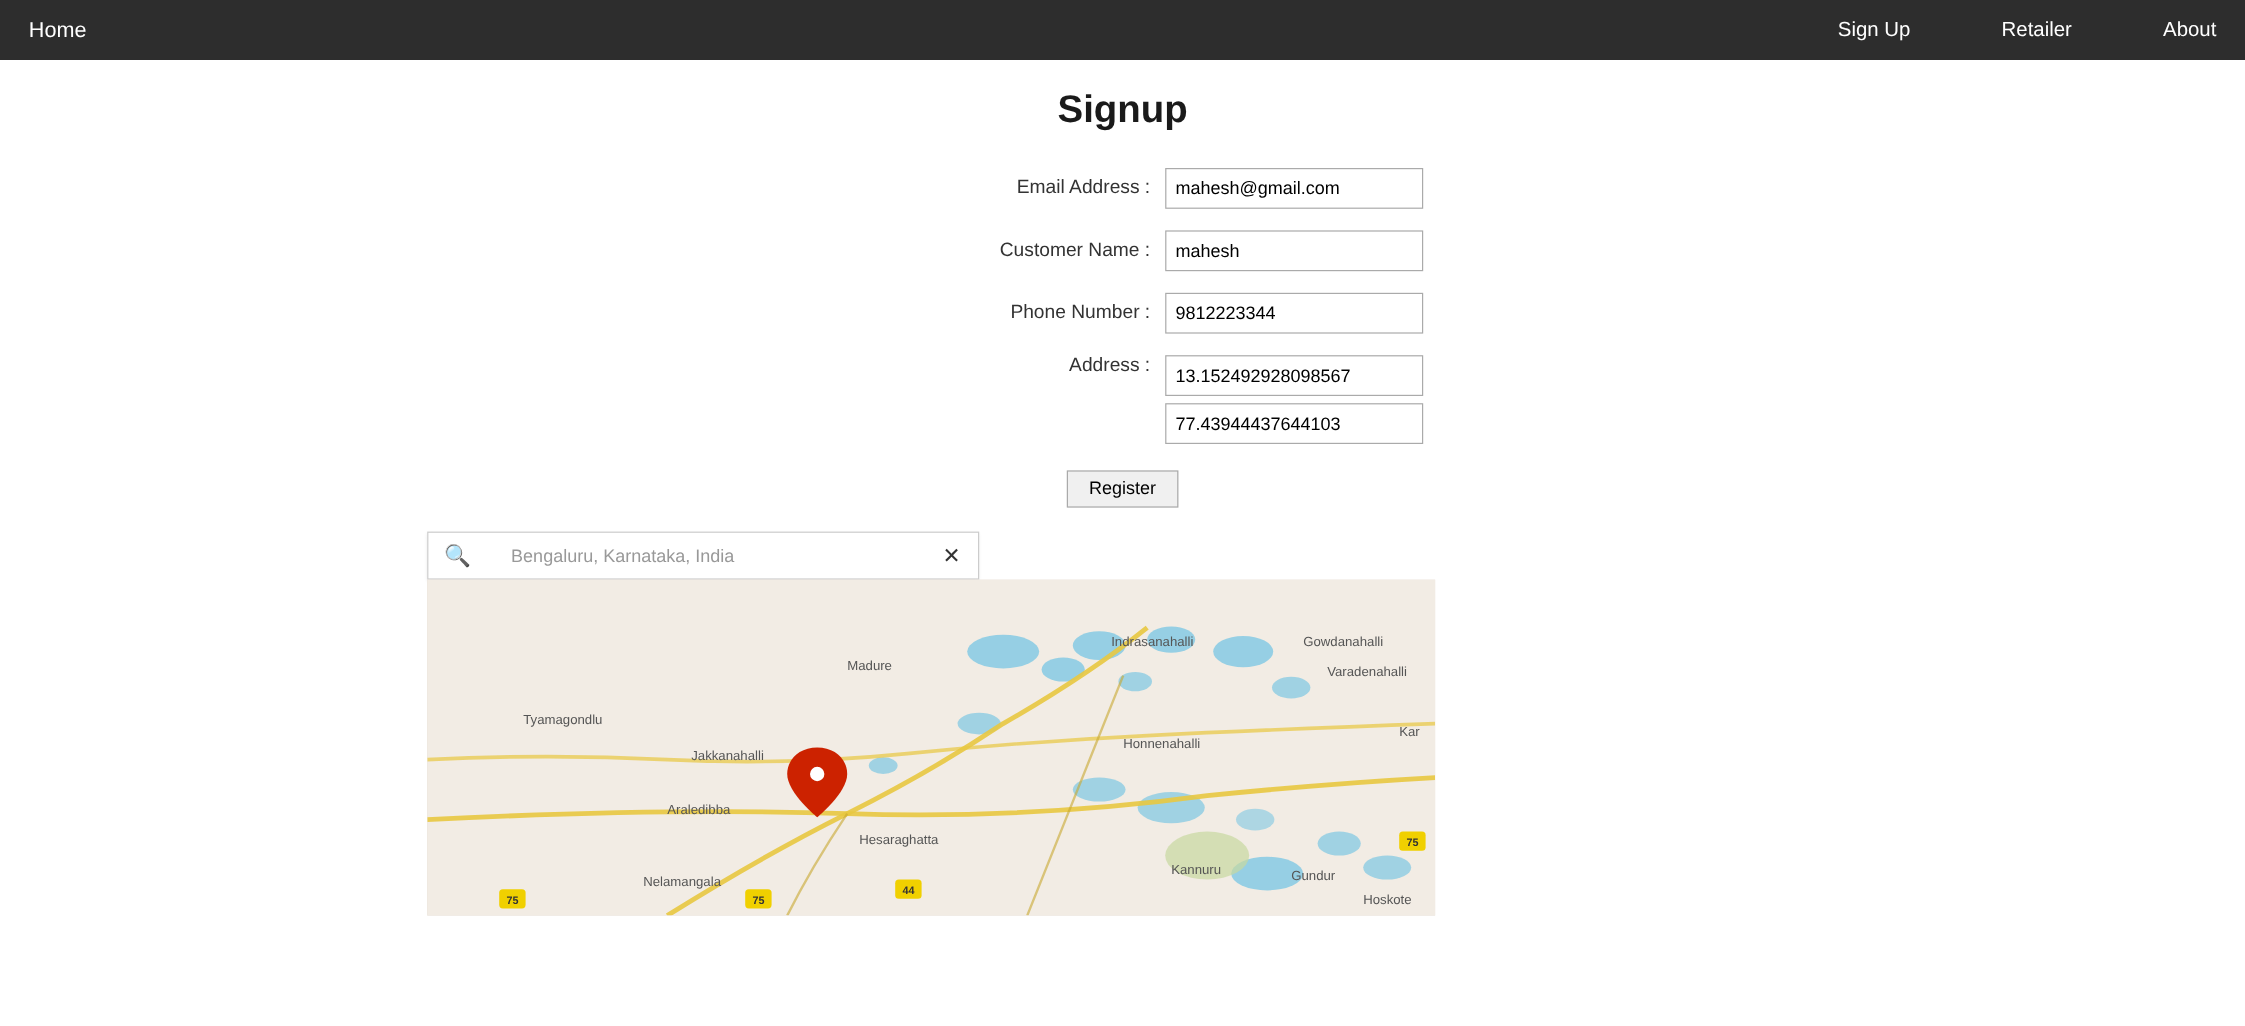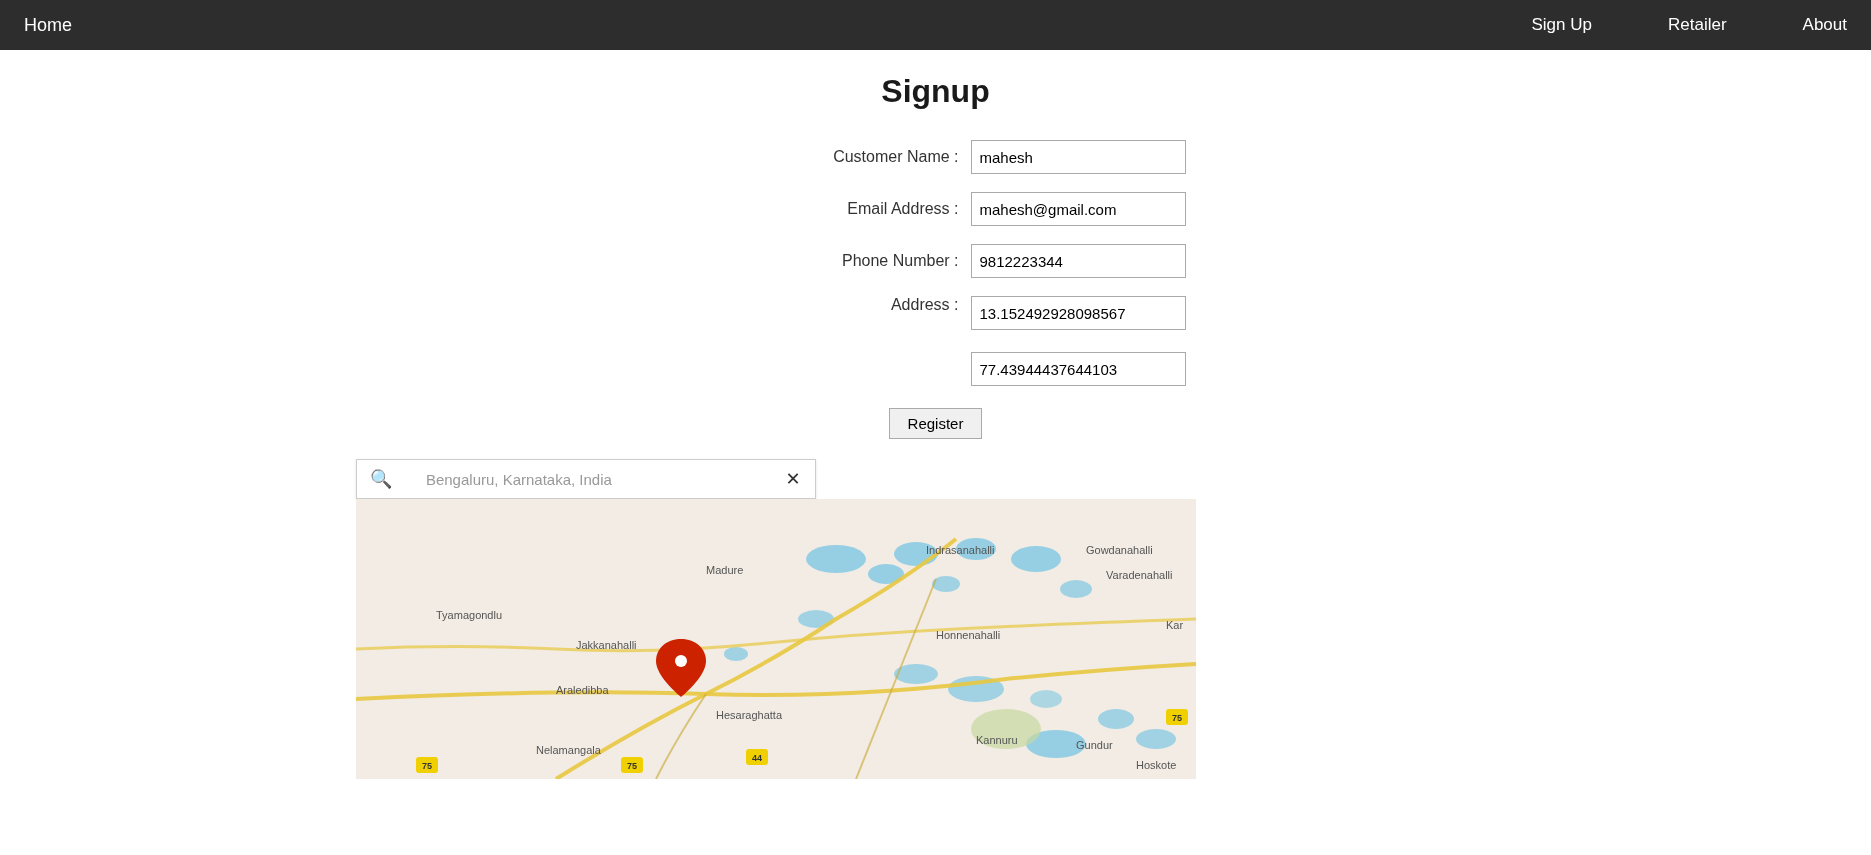--- a/index.html
+++ b/index.html
@@ -89,21 +89,21 @@
       height: 34px;
       border: 1px solid #aaa;
       padding: 4px 8px;
       font-size: 15px;
       outline: none;
     }
 
     .address-inputs {
       display: flex;
       flex-direction: column;
-      gap: 22px;
+      gap: 6px;
       align-items: flex-end;
     }
 
     .register-row {
       display: flex;
       justify-content: center;
       margin-top: 4px;
     }
 
     .register-btn {
@@ -182,27 +182,27 @@
     <span class="navbar-link">About</span>
   </div>
 </nav>
 
 <div class="main-content">
   <h1 class="page-title">Signup</h1>
 
   <div class="signup-form">
 
     <div class="form-row">
+      <label class="form-label">Email Address :</label>
+      <input class="form-input" type="email" value="mahesh@gmail.com" style="">
+    </div>
+
+    <div class="form-row">
       <label class="form-label">Customer Name :</label>
       <input class="form-input" type="text" value="mahesh" style="">
-    </div>
-
-    <div class="form-row">
-      <label class="form-label">Email Address :</label>
-      <input class="form-input" type="email" value="mahesh@gmail.com" style="">
     </div>
 
     <div class="form-row">
       <label class="form-label">Phone Number :</label>
       <input class="form-input" type="text" value="9812223344" style="">
     </div>
 
     <div class="form-row address-row">
       <label class="form-label">Address :</label>
       <div class="address-inputs">

